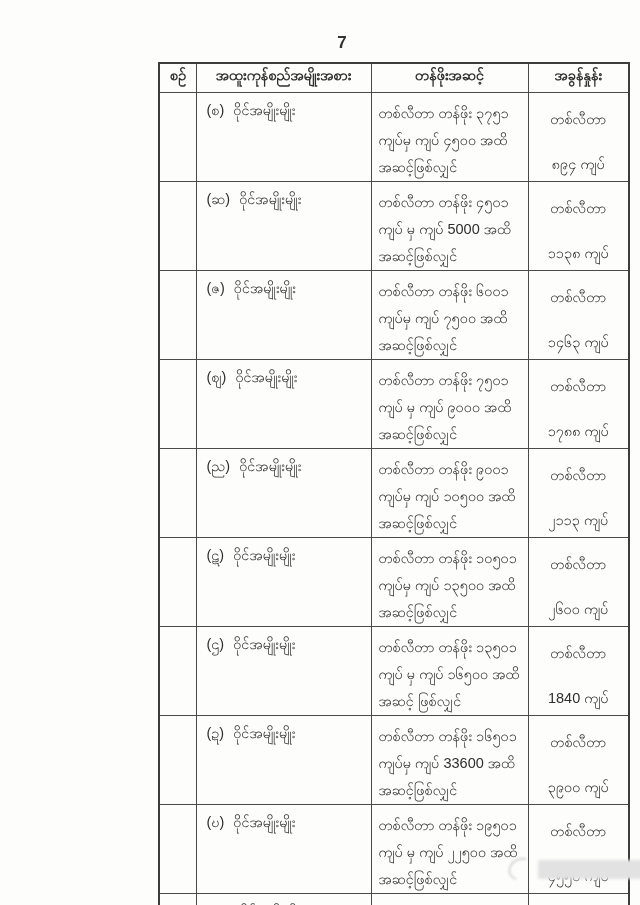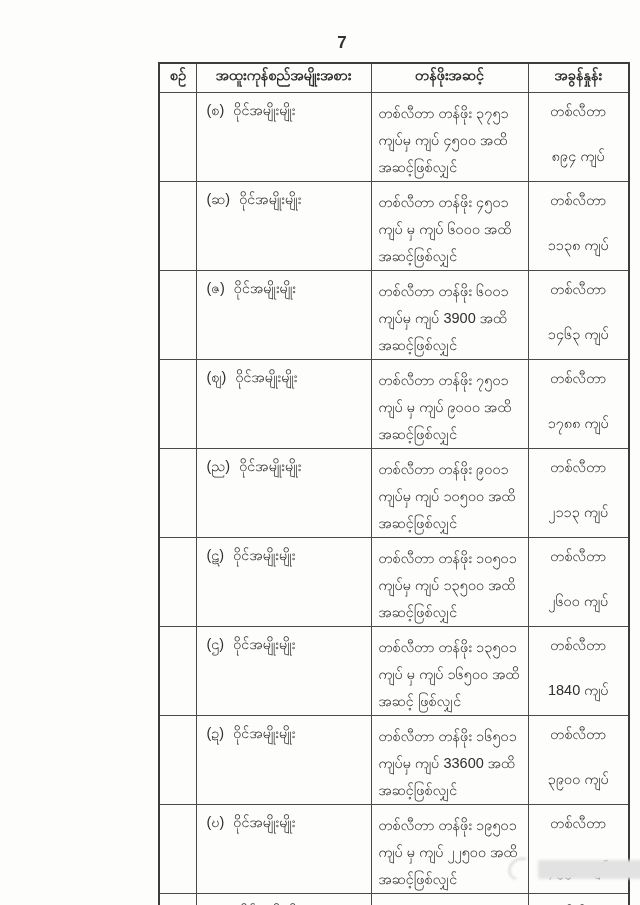--- a/index.html
+++ b/index.html
@@ -59,21 +59,21 @@
   td.cell-range {
     padding: 7px 5px 0 7px;
     line-height: 27px;
     text-align: left;
     margin-top: 16px;
   }
   td.cell-tax {
     text-align: center;
     padding-top: 8px;
   }
-  td.cell-tax .tax-unit { line-height: 20px; }
+  td.cell-tax .tax-unit { line-height: 20px; margin-top: 8px; }
   td.cell-tax .tax-amount { line-height: 20px; margin-top: 25px; }
   .watermark-smudge {
     position: absolute;
     left: 538px; top: 860px;
     width: 104px; height: 19px;
     background: #e2e2e2;
     border-radius: 2px;
     filter: blur(1.5px);
   }
   .smudge-mark {
@@ -126,35 +126,35 @@
     </td>
   </tr>
         <tr>
     <td class="cell-serial"></td>
     <td class="cell-item">
       <div class="item-line">
         <span class="row-label">(ဆ)</span>
         <span class="row-item">ဝိုင်အမျိုးမျိုး</span>
       </div>
     </td>
-    <td class="cell-range">တစ်လီတာ တန်ဖိုး ၄၅၀၁ ကျပ် မှ ကျပ် ၆၀၀၀ အထိ အဆင့်ဖြစ်လျှင်</td>
+    <td class="cell-range">တစ်လီတာ တန်ဖိုး ၄၅၀၁ ကျပ် မှ ကျပ် 5000 အထိ အဆင့်ဖြစ်လျှင်</td>
     <td class="cell-tax">
       <div class="tax-unit">တစ်လီတာ</div>
       <div class="tax-amount">၁၁၃၈ ကျပ်</div>
     </td>
   </tr>
         <tr>
     <td class="cell-serial"></td>
     <td class="cell-item">
       <div class="item-line">
         <span class="row-label">(ဇ)</span>
         <span class="row-item">ဝိုင်အမျိုးမျိုး</span>
       </div>
     </td>
-    <td class="cell-range">တစ်လီတာ တန်ဖိုး ၆၀၀၁ ကျပ်မှ ကျပ် 3900 အထိ အဆင့်ဖြစ်လျှင်</td>
+    <td class="cell-range">တစ်လီတာ တန်ဖိုး ၆၀၀၁ ကျပ်မှ ကျပ် ၇၅၀၀ အထိ အဆင့်ဖြစ်လျှင်</td>
     <td class="cell-tax">
       <div class="tax-unit">တစ်လီတာ</div>
       <div class="tax-amount">၁၄၆၃ ကျပ်</div>
     </td>
   </tr>
         <tr>
     <td class="cell-serial"></td>
     <td class="cell-item">
       <div class="item-line">
         <span class="row-label">(ဈ)</span>

